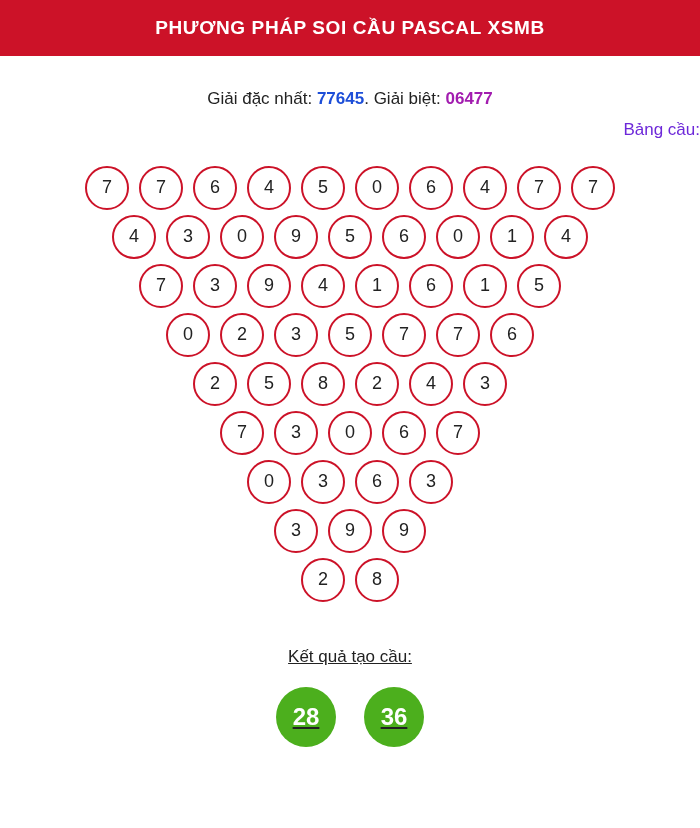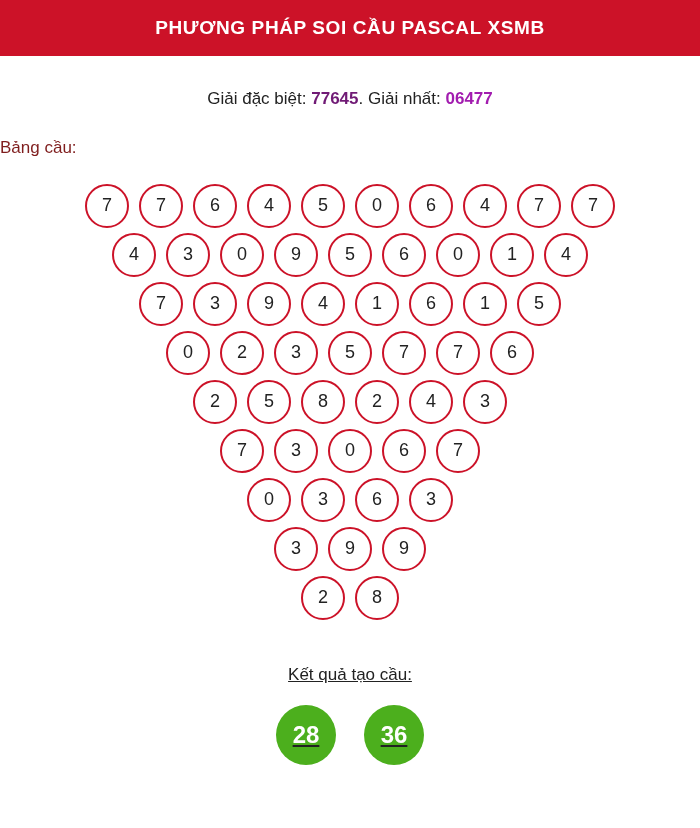--- a/index.html
+++ b/index.html
@@ -41,32 +41,32 @@
   .summary-line {
     text-align: center;
     font-size: 17px;
     color: #222222;
     line-height: 1.5;
   }
   .summary-line .label {
     color: #222222;
   }
   .special-value {
-    color: #701a75;
+    color: #1d4ed8;
     font-weight: bold;
   }
   .first-value {
     color: #a21caf;
     font-weight: bold;
   }
   .subtitle {
-    text-align: left;
+    text-align: right;
     font-size: 17px;
-    color: #7f1d1d;
-    margin-top: 26px;
+    color: #6d28d9;
+    margin-top: 8px;
   }
   .pyramid {
     margin-top: 26px;
     display: flex;
     flex-direction: column;
     align-items: center;
   }
   .pyramid-row {
     display: flex;
     justify-content: center;
@@ -120,23 +120,23 @@
 
 <div class="page">
 
   <div class="header-bar">
     <div class="header-title">PHƯƠNG PHÁP SOI CẦU PASCAL XSMB</div>
   </div>
 
   <div class="content">
 
     <div class="summary-line">
-      <span class="label">Giải đặc biệt:</span>
+      <span class="label">Giải đặc nhất:</span>
       <span class="special-value">77645</span><span>.</span>
-      <span class="label">Giải nhất:</span>
+      <span class="label">Giải biệt:</span>
       <span class="first-value">06477</span>
     </div>
 
     <div class="subtitle">Bảng cầu:</div>
 
     <div class="pyramid">
 
       <div class="pyramid-row">
         <div class="cell">7</div>
         <div class="cell">7</div>

